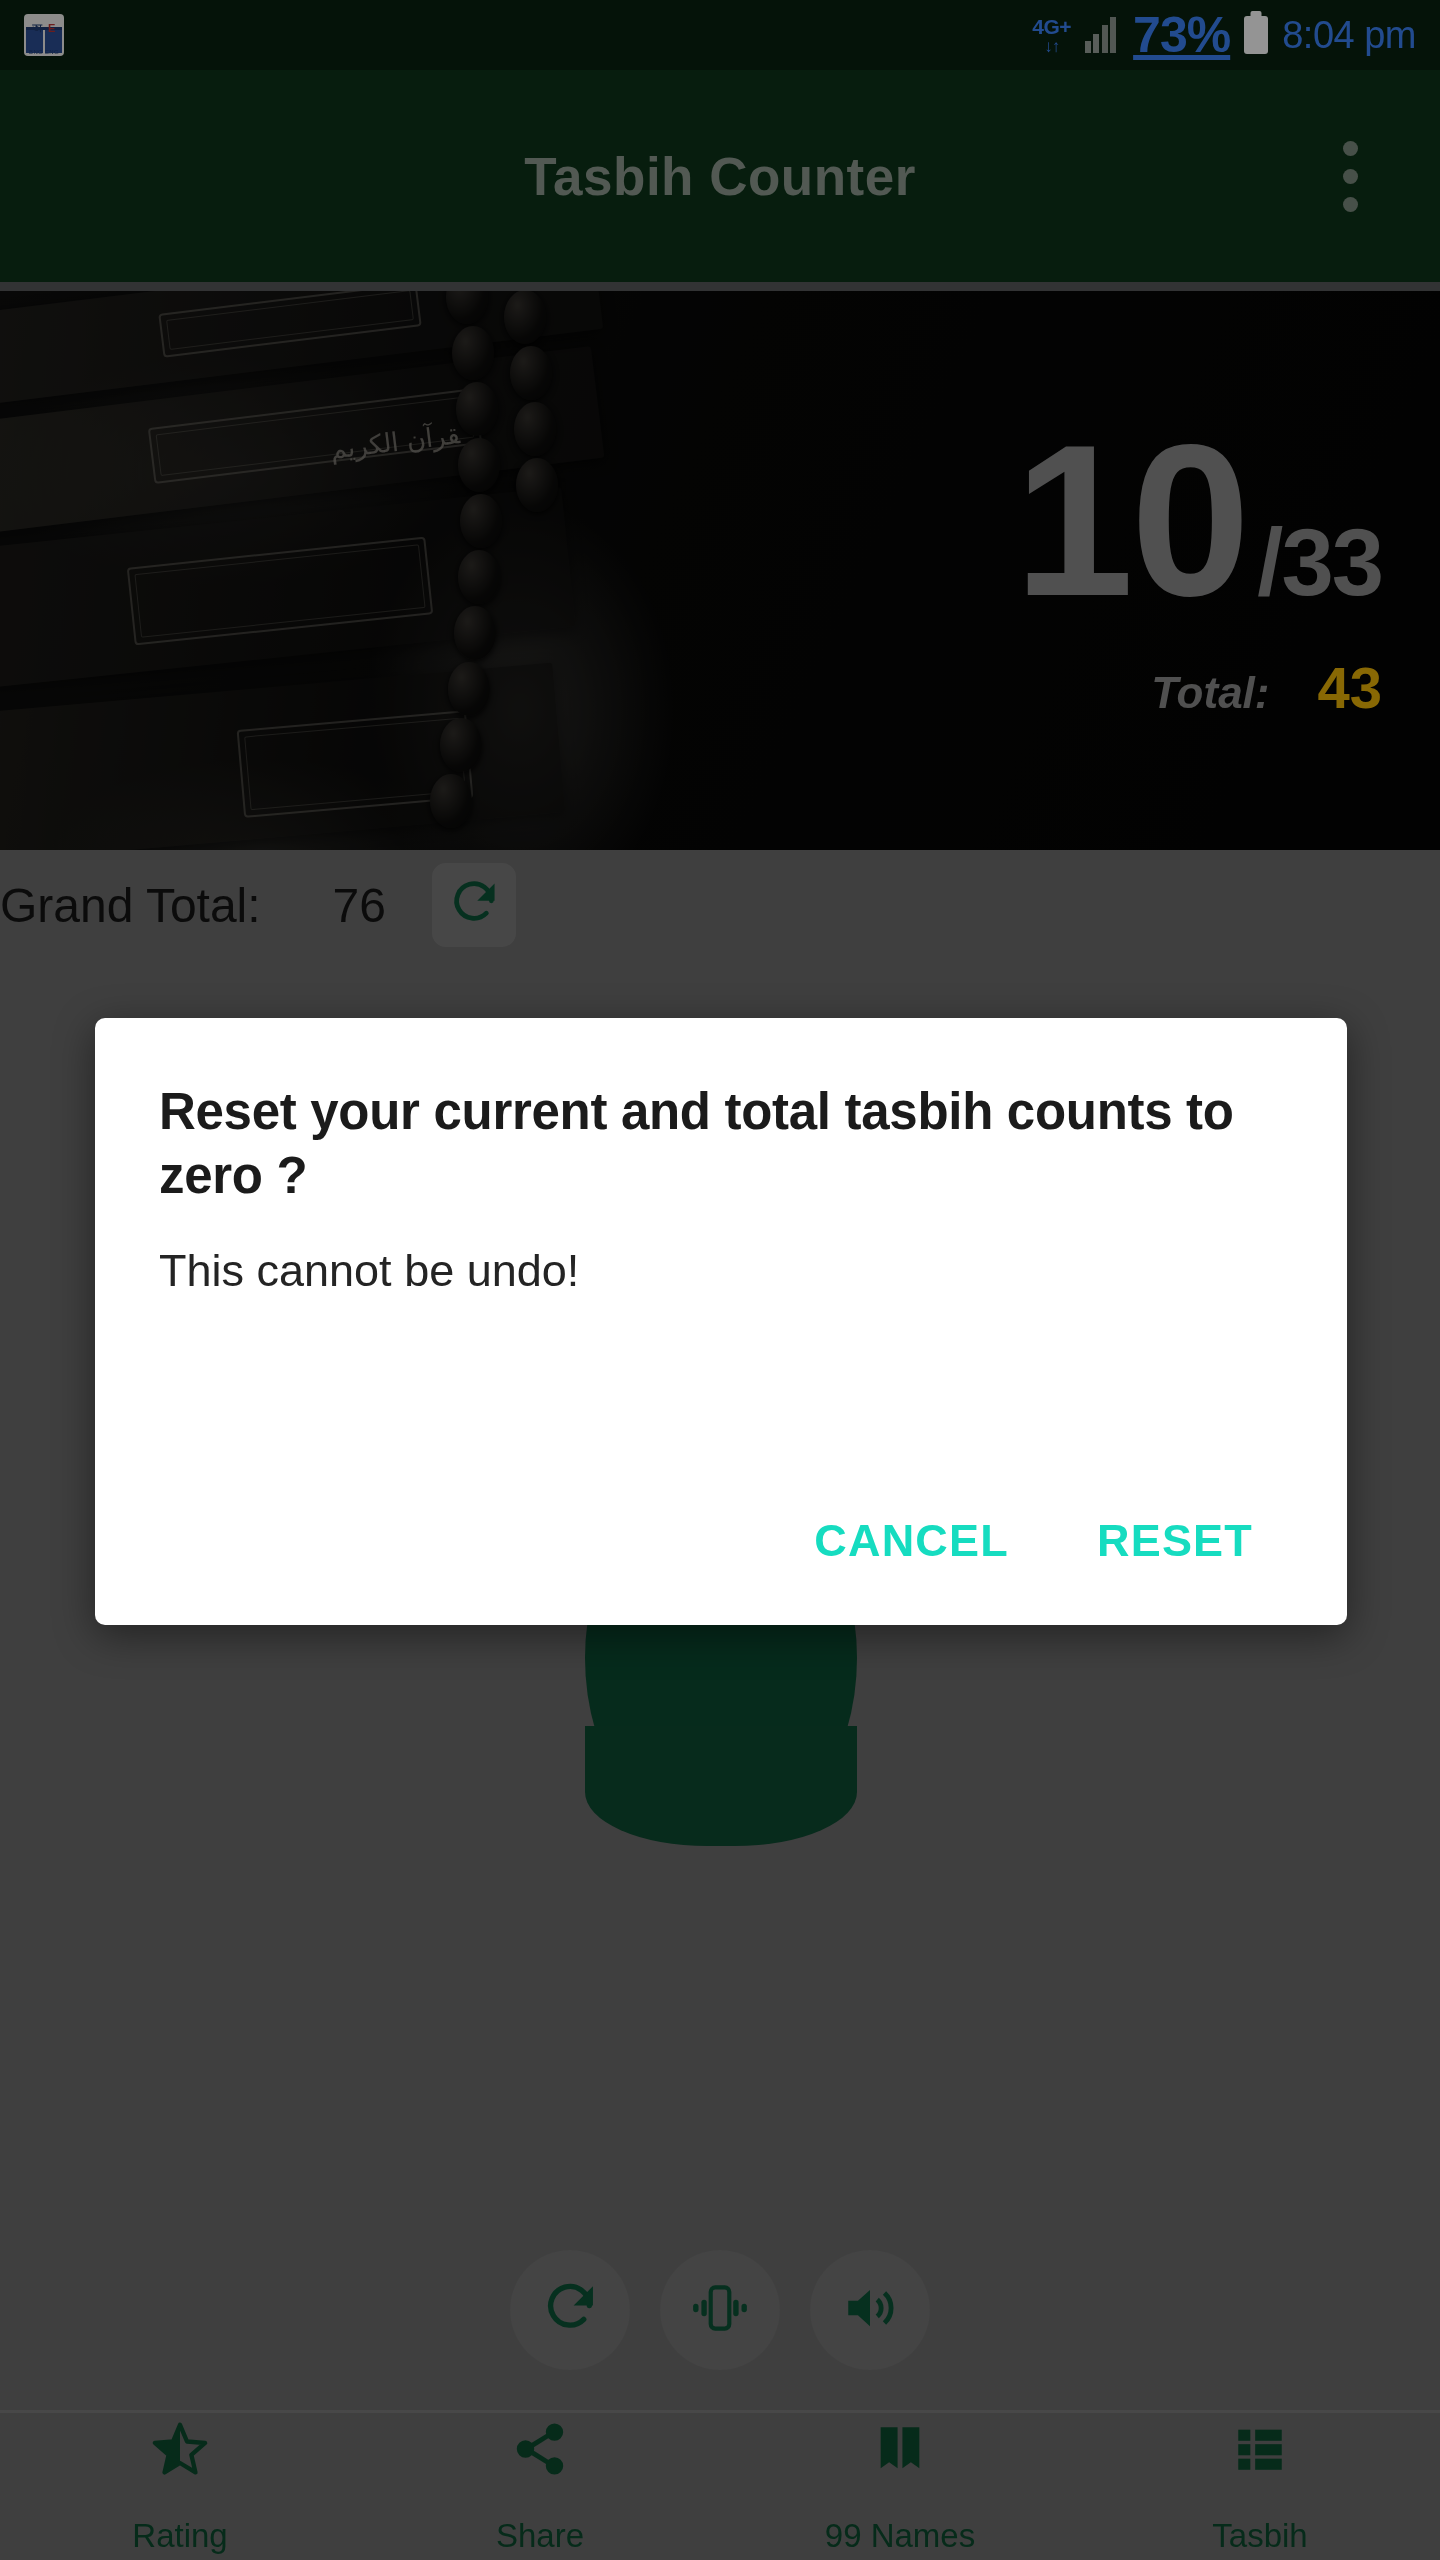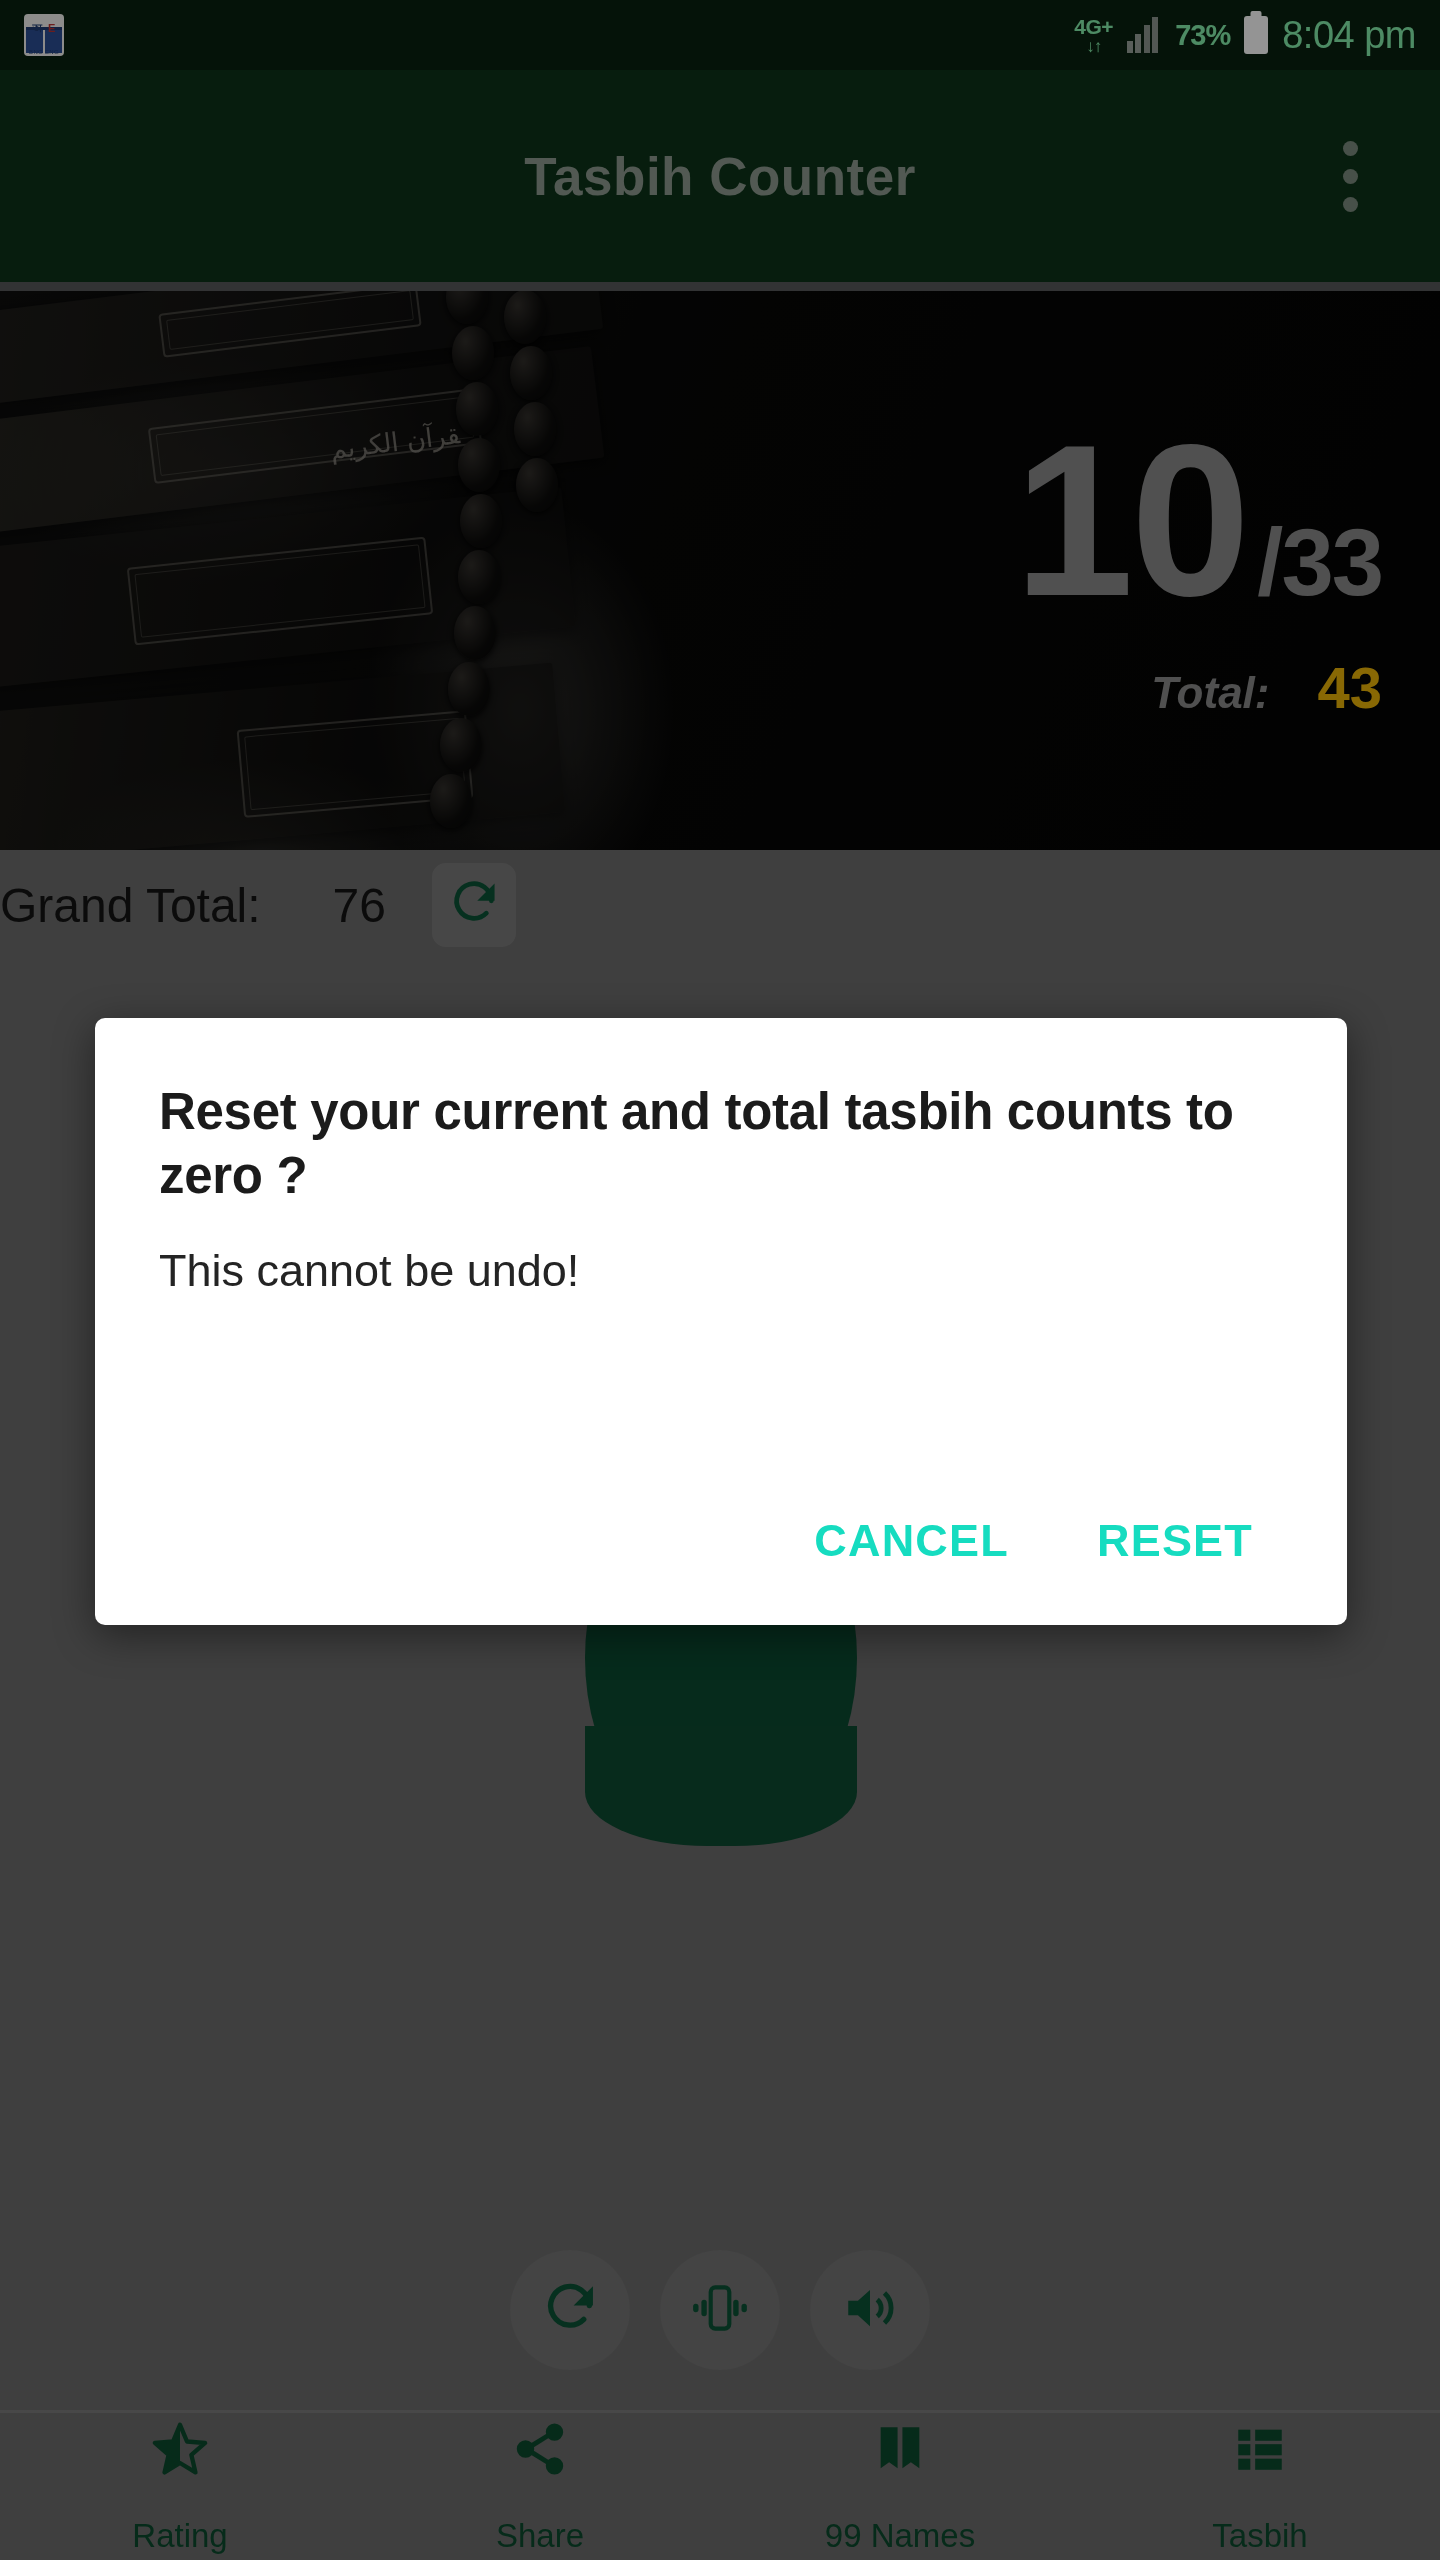--- a/index.html
+++ b/index.html
@@ -35,27 +35,27 @@
   .notif-icon .glyphs{
     position:absolute; top:7px; left:0; right:0; height:14px;
     display:flex; justify-content:center; gap:6px;
     font-size:11px; line-height:14px; color:#1f3c73; font-weight:bold;
   }
   .notif-icon .glyphs .r{ color:#b33; }
   .notif-icon .caption{
     position:absolute; bottom:1px; left:0; right:0;
     font-size:6px; text-align:center; color:#1f3c73; letter-spacing:0.3px;
   }
-  .sb-right{ margin-left:auto; display:flex; align-items:center; gap:14px; color:#86efac; }
+  .sb-right{ margin-left:auto; display:flex; align-items:center; gap:14px; color:#3b82f6; }
   .net-block{ display:flex; flex-direction:column; align-items:center; line-height:1; }
   .net-block .gtype{ font-size:21px; font-weight:bold; letter-spacing:-0.5px; }
   .net-block .arrows{ font-size:17px; font-weight:bold; margin-top:1px; letter-spacing:-1px;}
   .sig{ width:34px; height:36px; position:relative; }
   .sig svg{ display:block; }
-  .battery-pct{ font-size:29px; font-weight:bold; letter-spacing:-1px; }
+  .battery-pct{ font-size:50px; font-weight:bold; letter-spacing:-1px;text-decoration:underline; }
   .battery{
     width:24px; height:38px; border-radius:3px; background:#fff; position:relative;
   }
   .battery:before{
     content:""; position:absolute; top:-5px; left:50%; transform:translateX(-50%);
     width:11px; height:5px; background:#fff; border-radius:2px 2px 0 0;
   }
   .clock{ font-size:38px; letter-spacing:-0.5px; }
 
   

